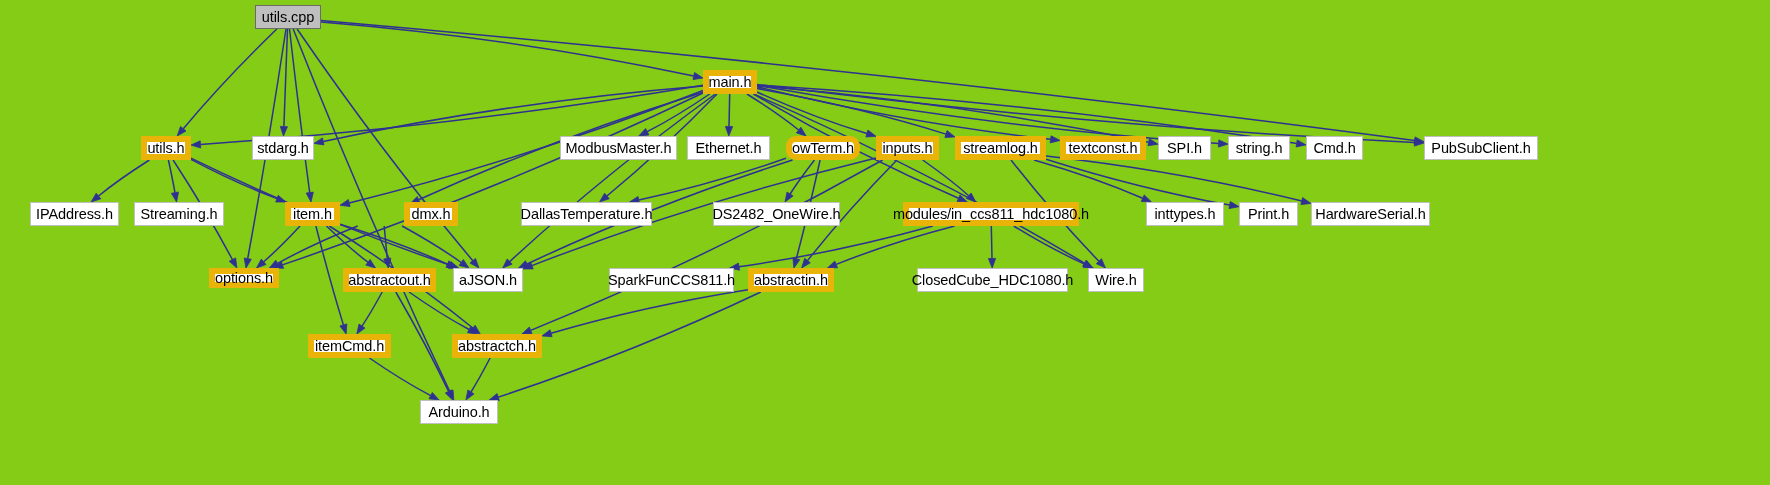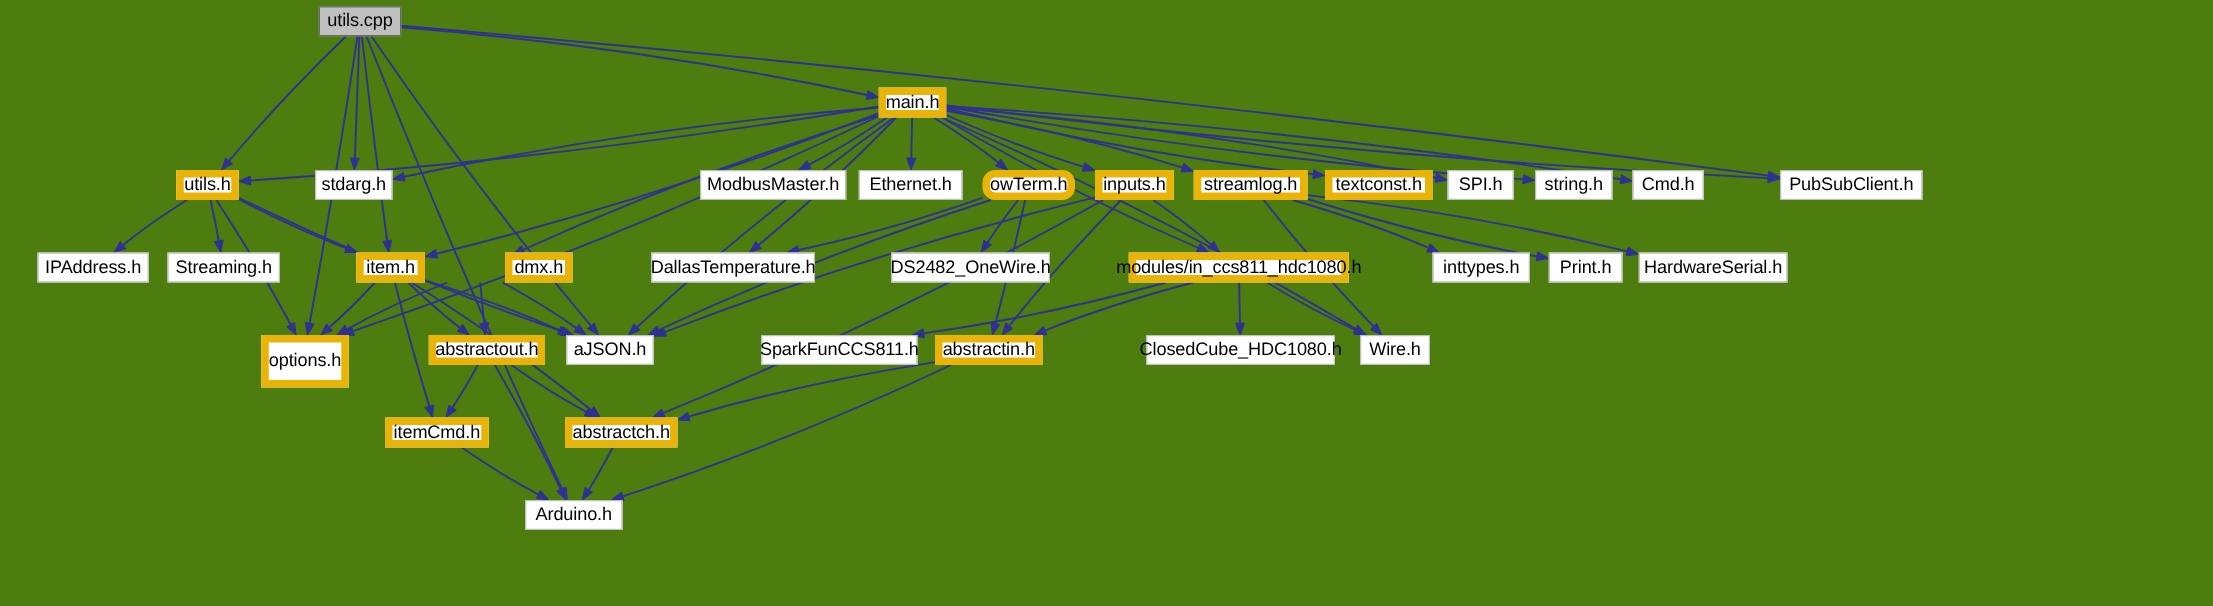--- a/index.html
+++ b/index.html
@@ -4,21 +4,21 @@
 <style>
   html, body {
     margin: 0;
     padding: 0;
     background: #ffffff;
   }
   #graph-root {
     position: relative;
     width: 1770px;
     height: 485px;
-    background: #4d7c0f;
+    background: #84cc16;
     font-family: "Liberation Sans", sans-serif;
     overflow: hidden;
   }
   svg#graph-svg {
     position: absolute;
     left: 0;
     top: 0;
     width: 1770px;
     height: 485px;
   }
@@ -255,21 +255,21 @@
       </div>
       <div class="node-box light" style="left: 1146px; top: 202px; width: 78px; height: 24px;">
         <span class="node-label">inttypes.h</span>
       </div>
       <div class="node-box light" style="left: 1239px; top: 202px; width: 59px; height: 24px;">
         <span class="node-label">Print.h</span>
       </div>
       <div class="node-box light" style="left: 1311px; top: 202px; width: 119px; height: 24px;">
         <span class="node-label">HardwareSerial.h</span>
       </div>
-      <div class="node-box bold" style="left: 209px; top: 268px; width: 70px; height: 42px;">
+      <div class="node-box bold" style="left: 209px; top: 268px; width: 70px; height: 20px;">
         <span class="node-label">options.h</span>
       </div>
       <div class="node-box bold" style="left: 343px; top: 268px; width: 93px; height: 24px;">
         <span class="node-label">abstractout.h</span>
       </div>
       <div class="node-box light" style="left: 453px; top: 268px; width: 70px; height: 24px;">
         <span class="node-label">aJSON.h</span>
       </div>
       <div class="node-box light" style="left: 609px; top: 268px; width: 125px; height: 24px;">
         <span class="node-label">SparkFunCCS811.h</span>

